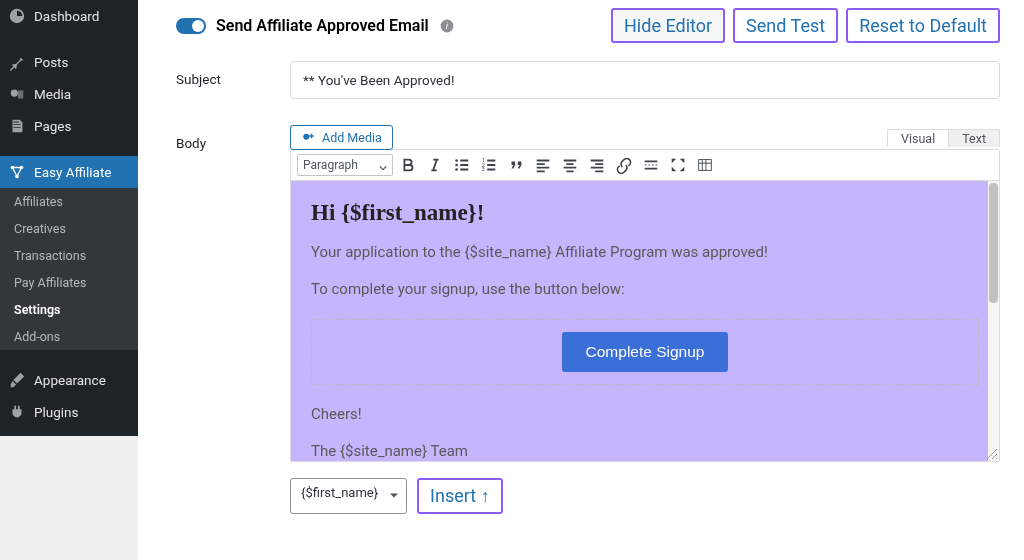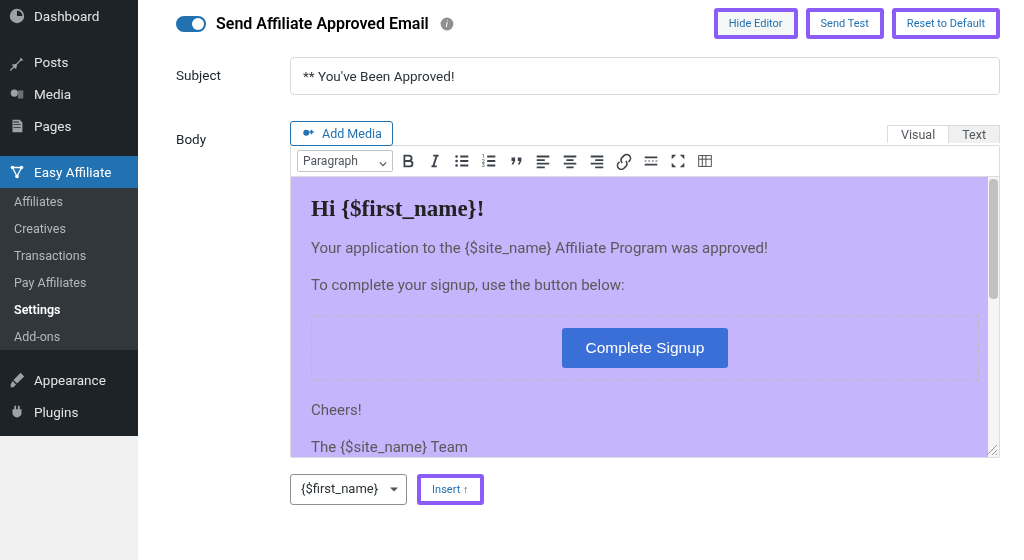--- a/index.html
+++ b/index.html
@@ -17,21 +17,21 @@
 .sb-divider { height: 14px; }
 
 .main { flex: 1; background: #fff; padding: 0 24px 0 38px; overflow: hidden; }
 
 .header-row { display: flex; align-items: center; padding: 8px 0 18px; gap: 10px; }
 .switch { width: 30px; height: 16px; background: #2271b1; border-radius: 10px; position: relative; display: inline-block; cursor: pointer; }
 .switch::after { content: ""; position: absolute; width: 12px; height: 12px; background: #fff; border-radius: 50%; top: 2px; right: 2px; }
 .switch-label { font-size: 16px; font-weight: 600; color: #000000; }
 .info-icon { width: 16px; height: 16px; fill: #8c8f94; }
 .btn-group { margin-left: auto; display: flex; gap: 8px; }
-.btn-outline { border: 4px solid #8b5cf6; color: #2271b1; background: #fff; padding: 5px 11px; border-radius: 3px; font-size: 11px; cursor: pointer; }
+.btn-outline { border: 2px solid #8b5cf6; color: #2271b1; background: #fff; padding: 5px 11px; border-radius: 3px; font-size: 18px; cursor: pointer; }
 .btn-outline.solid { background: #f6f7f7; }
 
 .field-row { display: flex; align-items: flex-start; margin-bottom: 26px; }
 .field-label { width: 114px; font-size: 13.5px; color: #1d2327; padding-top: 10px; flex-shrink: 0; }
 .field-control { flex: 1; }
 .text-input { width: 100%; padding: 10px 12px; border: 1px solid #d9d9d9; border-radius: 4px; font-size: 13.5px; color: #2c3338; }
 
 .add-media-btn { border: 1px solid #2271b1; color: #2271b1; background: #fff; padding: 4px 10px; border-radius: 3px; font-size: 12.5px; cursor: pointer; display: inline-flex; align-items: center; gap: 6px; }
 .add-media-btn svg { fill: #2271b1; }
 

